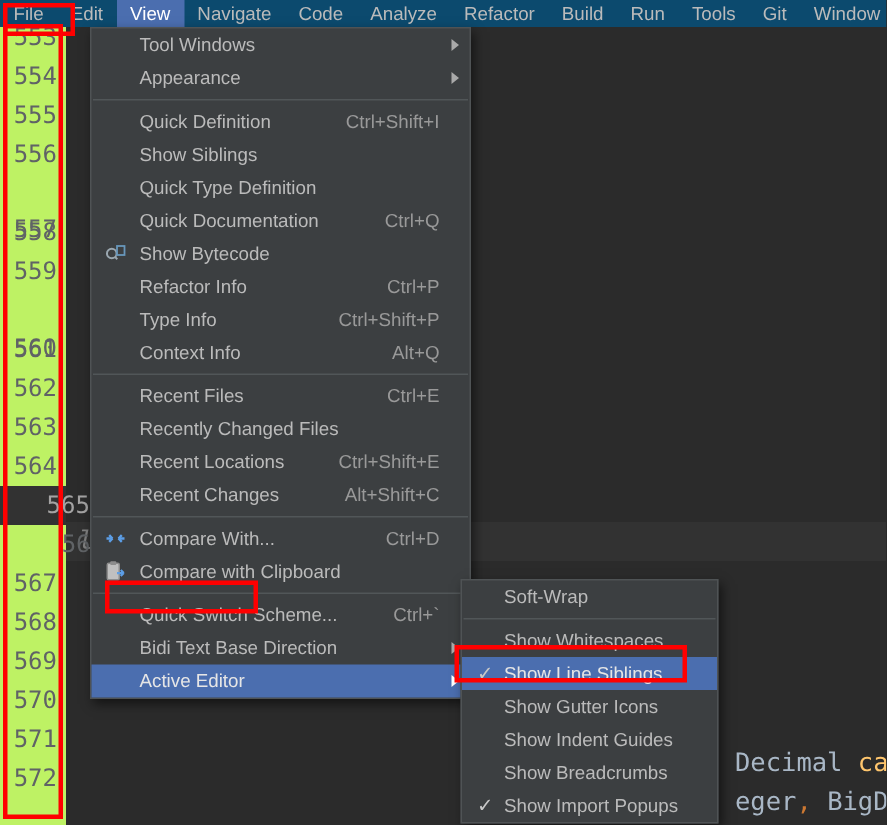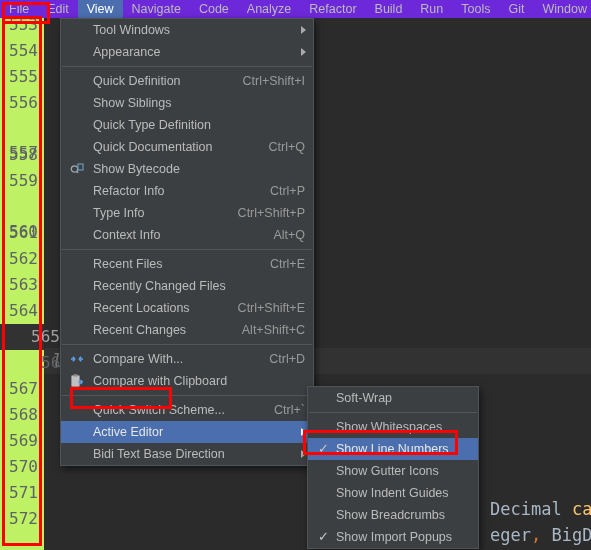--- a/index.html
+++ b/index.html
@@ -32,38 +32,38 @@
   .c-comment-i{color:#629755;font-style:italic;}
   .c-kw{color:#cc7832;}
   .c-type{color:#a9b7c6;}
   .c-method{color:#ffc66d;}
   .c-plain{color:#a9b7c6;}
   .c-annot{color:#808080;font-style:italic;}
   .line-hl{position:absolute;left:44px;width:547px;height:26px;background:#323232;}
 
   
   .menubar{
-    position:absolute;left:0;top:0;width:591px;height:18px;background:#6d28d9;
+    position:absolute;left:0;top:0;width:591px;height:18px;background:#0c4a6e;
     display:flex;align-items:center;z-index:40;
   }
   .menubar-item{
     font-size:12.5px;color:#bbbbbb;padding:0 9px;height:18px;line-height:18px;
     white-space:nowrap;cursor:default;
   }
   .menubar-item.active{background:#4b6eaf;color:#ffffff;}
 
   
   .menu-popup{
     position:absolute;background:#3c3f41;border:1px solid #4f5355;
     box-shadow:2px 3px 7px rgba(0,0,0,.55);z-index:60;
   }
   #view-menu{left:60px;top:18px;width:252px;}
   .menu-row{
     position:relative;height:22px;display:flex;align-items:center;
-    font-size:12.5px;color:#bbbbbb;padding-left:32px;padding-right:8px;
+    font-size:12.5px;color:#bbbbbb;padding-left:32px;padding-right:20px;
     box-sizing:border-box;white-space:nowrap;cursor:default;
   }
   .menu-row.sel{background:#4b6eaf;color:#e6e6e6;}
   .menu-row .label{flex:0 0 auto;}
   .menu-row .accel{margin-left:auto;color:#999999;font-size:12.5px;padding-left:20px;}
   .menu-sep{height:1px;background:#515658;margin:3px 1px;}
   .arrow{
     position:absolute;right:7px;top:50%;transform:translateY(-50%);
     width:0;height:0;border-left:5px solid #a9a9a9;
     border-top:4px solid transparent;border-bottom:4px solid transparent;
@@ -284,46 +284,46 @@
       <span class="accel"></span>
     </div>
 
     <div class="menu-sep"></div>
 
     <div class="menu-row">
       <span class="label">Quick Switch Scheme...</span>
       <span class="accel">Ctrl+`</span>
     </div>
 
+    <div class="menu-row">
+      <span class="label">Bidi Text Base Direction</span>
+      <span class="arrow"></span>
+    </div>
+
     <div class="menu-row sel">
       <span class="label">Active Editor</span>
       <span class="arrow"></span>
     </div>
-
-    <div class="menu-row">
-      <span class="label">Bidi Text Base Direction</span>
-      <span class="arrow"></span>
-    </div>
   </div>
 
   <div class="menu-popup" id="active-editor-submenu">
 
     <div class="menu-row">
       <span class="label">Soft-Wrap</span>
     </div>
 
     <div class="menu-sep"></div>
 
     <div class="menu-row">
       <span class="label">Show Whitespaces</span>
     </div>
 
     <div class="menu-row sel">
       <span class="chk">✓</span>
-      <span class="label">Show Line Numbers</span>
+      <span class="label">Show Line Siblings</span>
     </div>
 
     <div class="menu-row">
       <span class="label">Show Gutter Icons</span>
     </div>
 
     <div class="menu-row">
       <span class="label">Show Indent Guides</span>
     </div>
 

